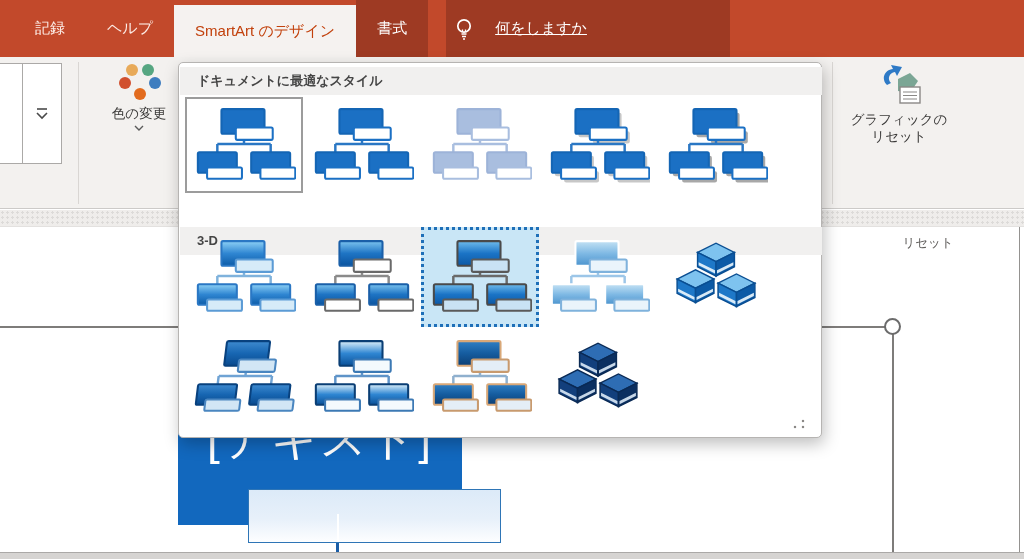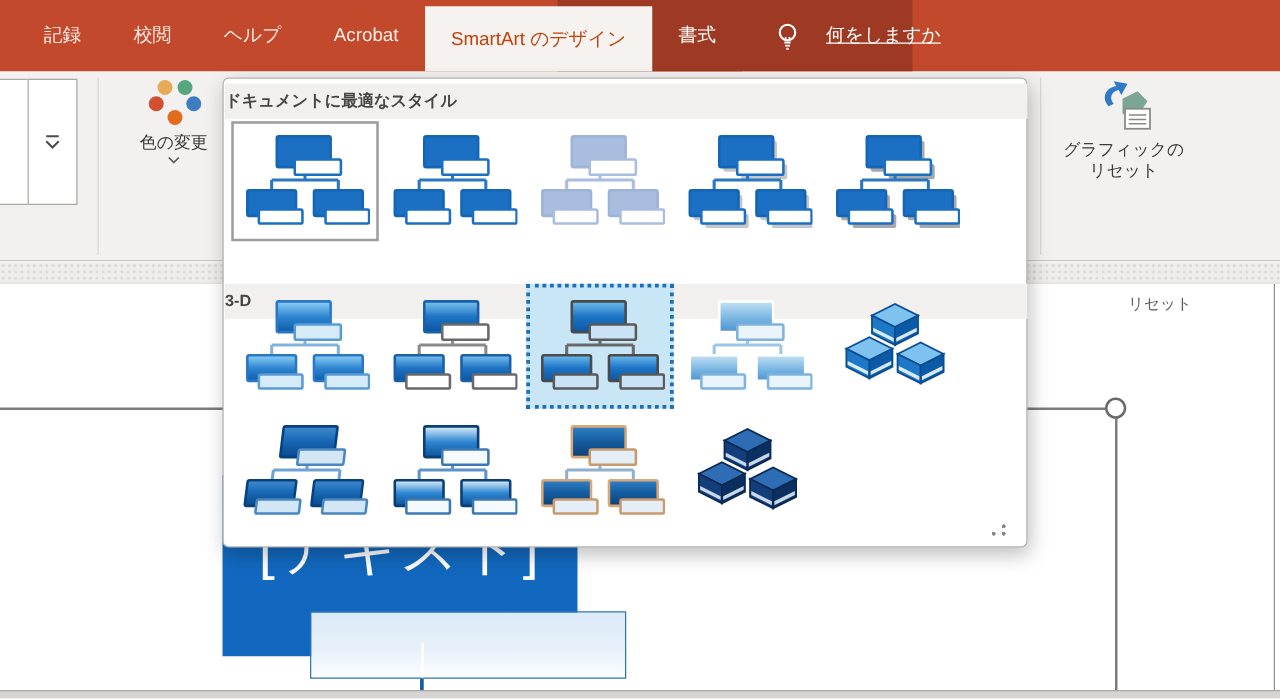--- a/index.html
+++ b/index.html
@@ -34,21 +34,21 @@
   #frame-right-line{position:absolute;left:892px;top:334px;width:1.5px;height:219px;background:#7E7C7A;z-index:2;}
   #frame-handle{position:absolute;left:884px;top:318px;width:17px;height:17px;border:2.5px solid #6B6B6B;border-radius:50%;background:#fff;z-index:3;}
   #smartart-box{position:absolute;left:178px;top:380px;width:284px;height:145px;background:#1268BE;z-index:1;}
   #smartart-box .ph{position:absolute;left:0;top:28px;width:100%;text-align:center;color:#fff;font-size:46px;letter-spacing:2px;}
   #smartart-subbox{position:absolute;left:248px;top:489px;width:253px;height:54px;border:1.5px solid #2E75B6;background:linear-gradient(180deg,#DCEAF8 0%,#E7F0FA 55%,#FDFEFF 100%);z-index:2;}
   #subbox-innerline{position:absolute;left:88px;top:24px;width:2px;height:28px;background:rgba(255,255,255,.95);}
   #connector-line{position:absolute;left:336px;top:543px;width:3px;height:13px;background:#1A5DA6;z-index:2;}
 
   
   #dropdown{position:absolute;left:178px;top:62px;width:644px;height:376px;background:#fff;border:1px solid #B6B4B2;border-radius:5px;box-shadow:2px 6px 16px rgba(0,0,0,.25);z-index:20;}
-  .gal-header{position:absolute;left:1px;width:642px;height:28px;background:#F1F0EF;color:#454545;font-size:13px;font-weight:bold;line-height:28px;}
+  .gal-header{position:absolute;left:1px;width:642px;height:28px;background:#F1F0EF;color:#454545;font-size:13px;font-weight:bold;line-height:28px;padding-left:17px;}
   #hdr-best{top:4px;}
   #hdr-3d{top:116px;margin-top:48px;}
   .gal-cell{position:absolute;width:118px;display:flex;align-items:center;justify-content:center;}
   .gal-cell.selected{border:2px solid #9C9C9C;background:#fff;}
   .gal-cell.highlighted{background:#C9E6F6;border:3px dotted #1E6FB8;}
   .gal-cell svg{display:block;}
   #resize-grip{position:absolute;right:16px;bottom:8px;width:12px;height:12px;background:
      radial-gradient(circle at 2px 10px,#8A8886 1.4px,transparent 1.6px),
      radial-gradient(circle at 10px 4px,#8A8886 1.4px,transparent 1.6px),
      radial-gradient(circle at 10px 10px,#8A8886 1.4px,transparent 1.6px);}
@@ -114,27 +114,21 @@
   </div>
   <div id="ribbon-edge"></div>
 
   <div id="tabbar">
     <div id="ctx-backdrop"></div>
     <div id="tabs-holder" style="display:flex;align-items:stretch;position:relative;">
         <div class="tab">
           <span>記録</span>
         </div>
         <div class="tab">
-          <span>校閲</span>
-        </div>
-        <div class="tab">
           <span>ヘルプ</span>
-        </div>
-        <div class="tab">
-          <span>Acrobat</span>
         </div>
         <div class="tab active">
           <span>SmartArt のデザイン</span>
         </div>
         <div class="tab contextual">
           <span>書式</span>
         </div>
       </div>
     <div id="tellme">
       <svg width="20" height="24" viewBox="0 0 20 24">

